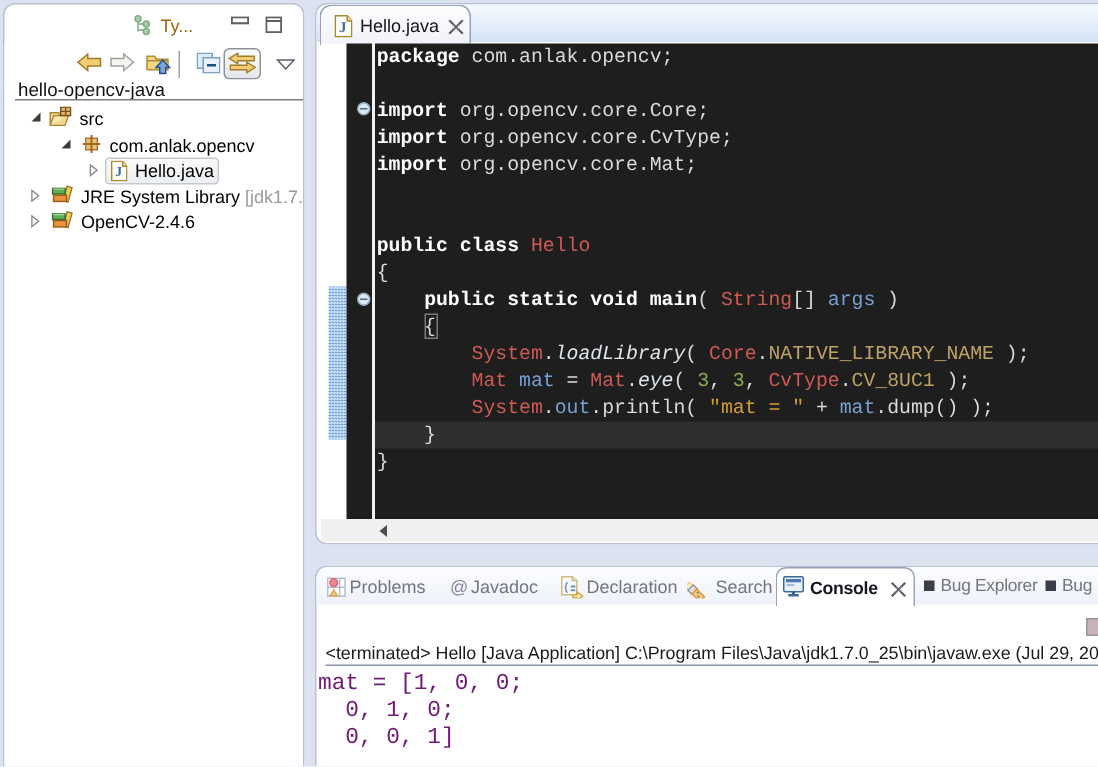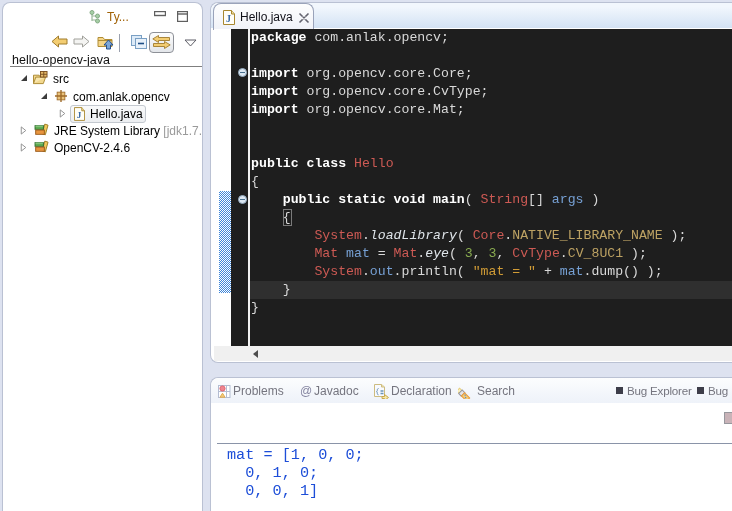--- a/index.html
+++ b/index.html
@@ -49,21 +49,21 @@
 
 #botcard{position:absolute;left:210px;top:377px;width:522px;height:134px;background:#fff;border:1px solid #bac1d3;border-right:none;border-bottom:none;border-radius:8px 0 0 0}
 #bottabs{position:absolute;left:0;top:0;width:521px;height:25px;font-size:12px;color:#75757f;background:linear-gradient(#fcfdfe,#eef2f9);border-radius:8px 0 0 0}
 .btxt{position:absolute;top:6px;white-space:nowrap}
 .bnarrow{font-size:11.6px;letter-spacing:-0.2px}
 .ctab{position:absolute;left:306px;top:0;width:93px;height:26px;background:#fff;border:1px solid #9aa3ba;border-bottom:none;border-radius:7px 7px 0 0}
 .ctab .txt{position:absolute;left:22px;top:6px;font-size:11.8px;font-weight:bold;color:#15151f;letter-spacing:-0.2px}
 .sq{position:absolute;top:9px;width:7px;height:7px;background:#3d3d49}
 #termline{position:absolute;left:6px;top:50px;width:515px;font-size:11.9px;color:#1a1a1a;white-space:nowrap}
 #termsep{position:absolute;left:6px;top:65px;width:515px;height:1px;background:#8a94a8}
-#consoletext{position:absolute;left:16px;top:68px;font:15.2px/18px "Liberation Mono",monospace;color:#1d4ed8;white-space:pre}
+#consoletext{position:absolute;left:1px;top:68px;font:15.2px/18px "Liberation Mono",monospace;color:#701a75;white-space:pre}
 #orangeicon{position:absolute;left:513px;top:34px;width:9px;height:12px;background:#c9b3b8;border:1.5px solid #97979d;border-right:none}
 svg{display:block}
 </style></head>
 <body>
 
 <div id="leftcard">
   <div class="ltab2">
     <svg class="abs" style="left:3px;top:2px" width="14" height="14" viewBox="0 0 14 14">
       <path d="M4 3v8M4 6h4M4 10h4" stroke="#9bb89b" stroke-width="1.2" fill="none"></path>
       <circle cx="4" cy="2.5" r="2" fill="#a6cfa6" stroke="#85ab85"></circle>
@@ -252,23 +252,38 @@
     <div class="btxt" style="left:180px">Declaration</div>
     <svg class="abs" style="left:247px;top:5px" width="16" height="16" viewBox="0 0 16 16">
       <g transform="rotate(45 8 8)">
         <path d="M1.5 10.5 5 10.5 5 14.5 1.5 14.5z" fill="#fbf2c0" stroke="#e8d080"></path>
         <rect x="4.6" y="10" width="3.8" height="5" fill="#e4e4e8" stroke="#96969e"></rect>
         <rect x="8.2" y="10.3" width="7.3" height="4.4" fill="#f6cc74" stroke="#e89a3c"></rect>
         <path d="M9.6 11.6h1.4M11.8 13h1.4" stroke="#5588cc" stroke-width="1.1"></path>
       </g>
     </svg>
     <div class="btxt" style="left:266px">Search</div>
+    <div class="ctab">
+      <svg class="abs" style="left:4px;top:5px" width="15" height="14" viewBox="0 0 15 14">
+        <rect x="0.5" y="0.5" width="13" height="10" rx="1" fill="#e8f1fa" stroke="#38689c"></rect>
+        <rect x="2" y="2" width="10" height="2.2" fill="#4a7ab2"></rect>
+        <path d="M2.5 6h5" stroke="#88aacc" stroke-width="1"></path>
+        <path d="M3.5 12.8h7" stroke="#38689c" stroke-width="1.6"></path>
+        <path d="M7 10.5v2" stroke="#38689c" stroke-width="2"></path>
+      </svg>
+      <div class="txt">Console</div>
+      <svg class="abs" style="left:75px;top:8px" width="12" height="12" viewBox="0 0 12 12">
+        <path d="M1.5 1.5l3 3m3 3l3 3m0-9l-3 3m-3 3l-3 3" stroke="#63636e" stroke-width="1.6" fill="none"></path>
+        <path d="M4.5 4.5l3 3m0-3l-3 3" stroke="#63636e" stroke-width="1.2"></path>
+      </svg>
+    </div>
     <div class="sq" style="left:405px"></div>
     <div class="btxt bnarrow" style="left:416px">Bug Explorer</div>
     <div class="sq" style="left:486px"></div>
     <div class="btxt bnarrow" style="left:497px">Bug</div>
   </div>
   <div id="orangeicon"></div>
+  <div id="termline">&lt;terminated&gt; Hello [Java Application] C:\Program Files\Java\jdk1.7.0_25\bin\javaw.exe (Jul 29, 20</div>
   <div id="termsep"></div>
   <div id="consoletext">mat = [1, 0, 0;
   0, 1, 0;
   0, 0, 1]</div>
 </div>
 
 </body></html>

